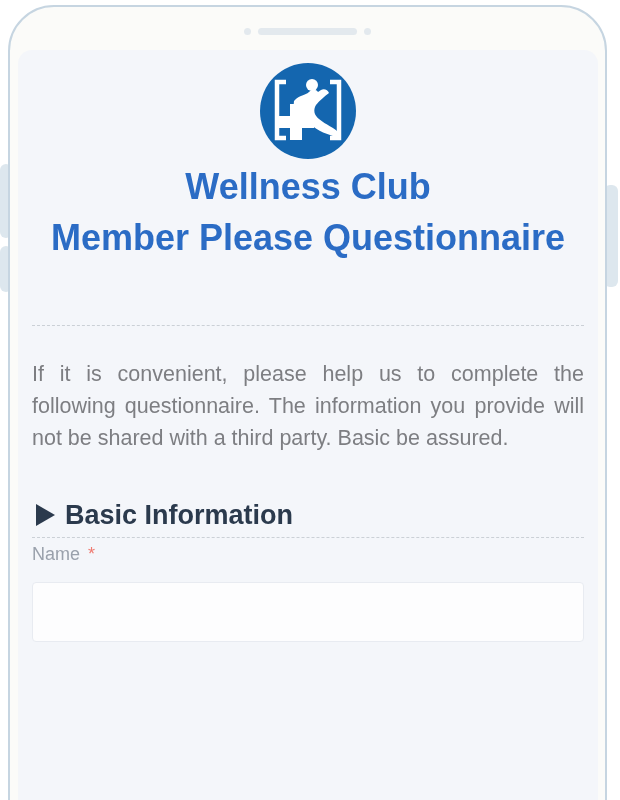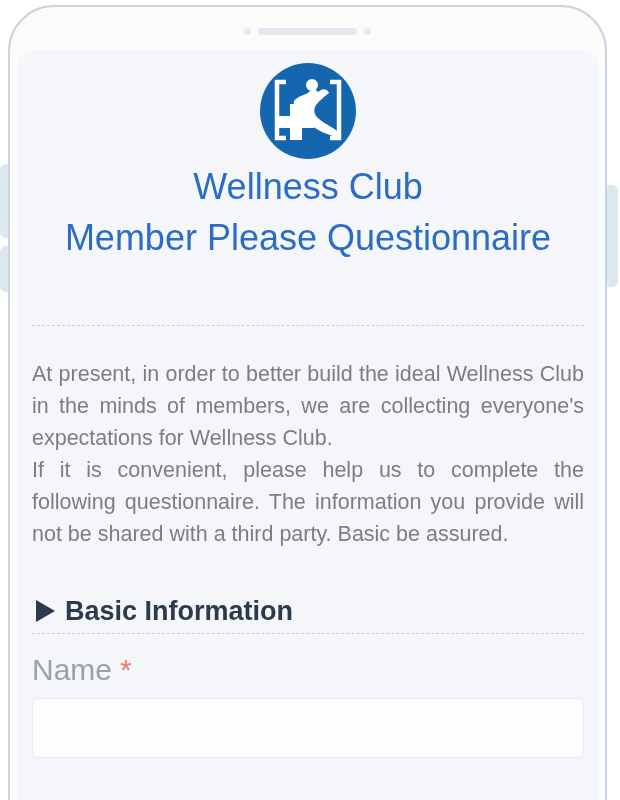--- a/index.html
+++ b/index.html
@@ -30,38 +30,38 @@
   .speaker .bar{width:99px;height:7px;border-radius:4px;background:var(--speaker-gray);}
 
   
   .card{position:absolute;left:8px;top:43px;width:580px;height:800px;
     background:var(--card-bg);border-radius:14px;padding:0 14px;overflow:hidden;}
 
   .logo{display:block;margin:13px auto 0;width:96px;height:96px;}
   .logo-circle{fill:var(--logo-blue);}
 
   .title{margin-top:2px;text-align:center;font-size:36px;line-height:51px;
-    font-weight:normal;color:var(--brand-blue);}
+    font-weight:bold;color:var(--brand-blue);}
 
   .divider{border-top:1px dashed var(--divider-gray);height:0;}
   .divider-1{margin-top:62px;}
   .divider-2{margin-top:8px;}
 
   .intro{margin-top:32px;}
   .intro p{font-size:21.5px;line-height:32px;color:var(--body-gray);
     text-align:justify;}
 
   .section-header{margin-top:47px;display:flex;align-items:center;height:28px;cursor:pointer;}
   .tri{width:0;height:0;border-left:19px solid var(--heading-dark);
     border-top:11px solid transparent;border-bottom:11px solid transparent;
     margin-left:4px;}
   .section-title{margin-left:10px;font-size:27px;font-weight:bold;
     color:var(--heading-dark);}
 
-  .label-row{margin-top:20px;font-size:30px;line-height:32px;color:var(--label-gray);}
+  .label-row{font-size:18px;line-height:32px;color:var(--label-gray);}
   .req{color:var(--required-red);margin-left:8px;}
 
   .text-input{display:block;margin-top:12px;width:552px;height:60px;
     background:var(--input-bg);border:1px solid var(--input-border);
     border-radius:4px;outline:none;font-size:21px;padding:0 14px;
     color:var(--body-gray);font-family:"Liberation Sans","DejaVu Sans",sans-serif;}
 </style>
 </head>
 <body>
 
@@ -98,21 +98,20 @@
                  L77 74
                  C68 72 58 68 50 61
                  C41 53 32 45 34 38 Z" fill="#ffffff"></path>
       </svg>
 
       <h1 class="title"><span>Wellness Club</span><br><span>Member Please Questionnaire</span></h1>
 
       <div class="divider divider-1"></div>
 
       <div class="intro">
-        <p>At present, in order to better build the ideal Wellness Club in the minds of members, we are collecting everyone's expectations for Wellness Club.</p>
         <p>If it is convenient, please help us to complete the following questionnaire. The information you provide will not be shared with a third party. Basic be assured.</p>
       </div>
 
       <div class="section-header">
         <span class="tri"></span>
         <span class="section-title">Basic Information</span>
       </div>
 
       <div class="divider divider-2"></div>
 

